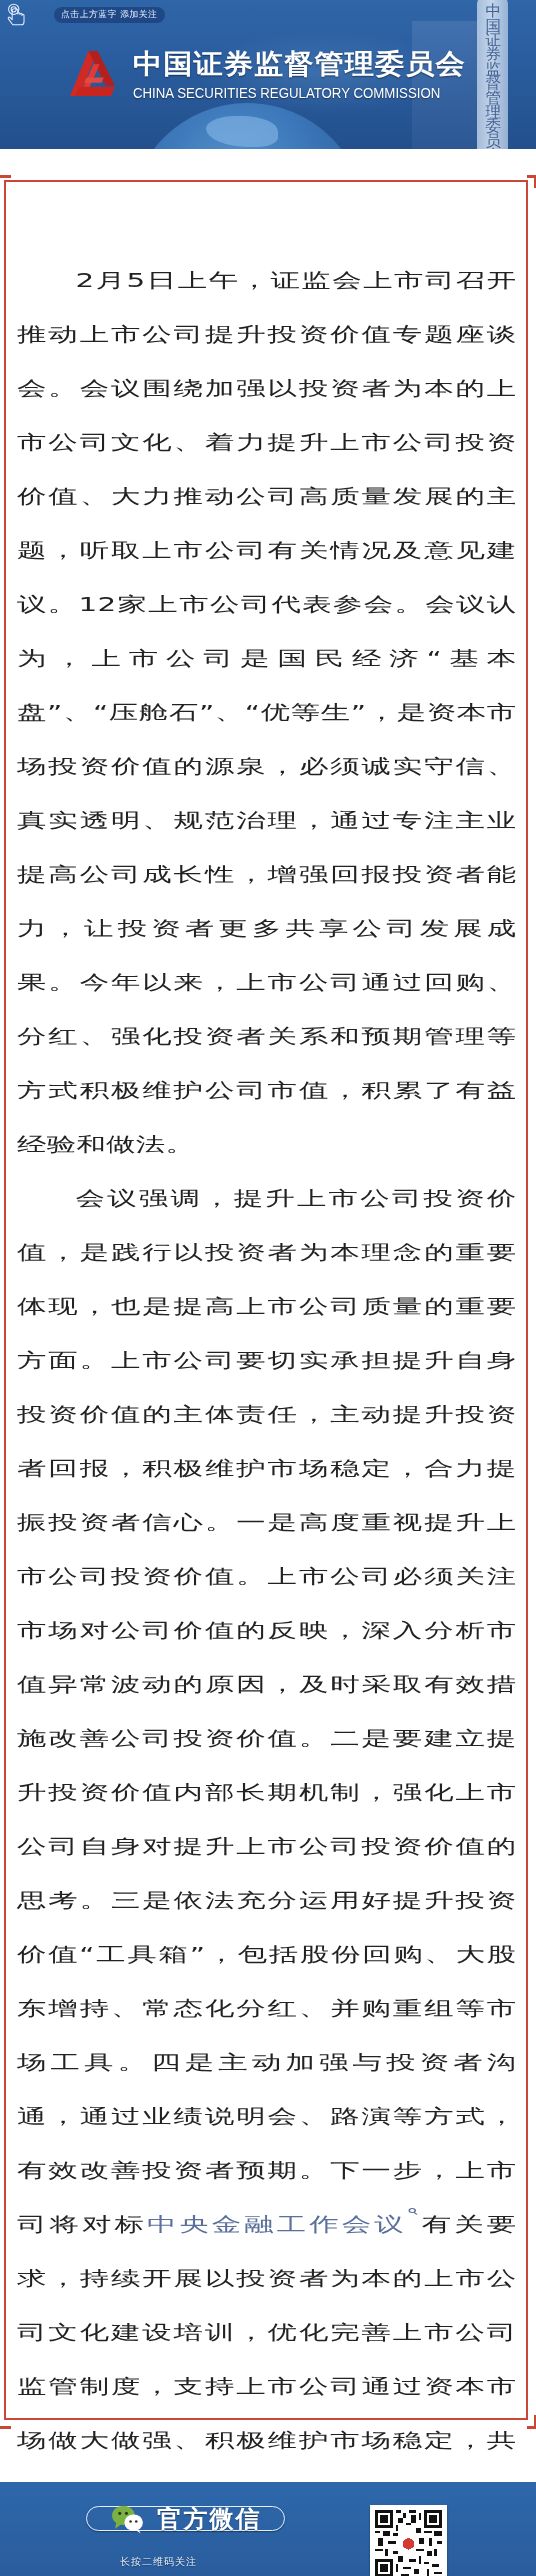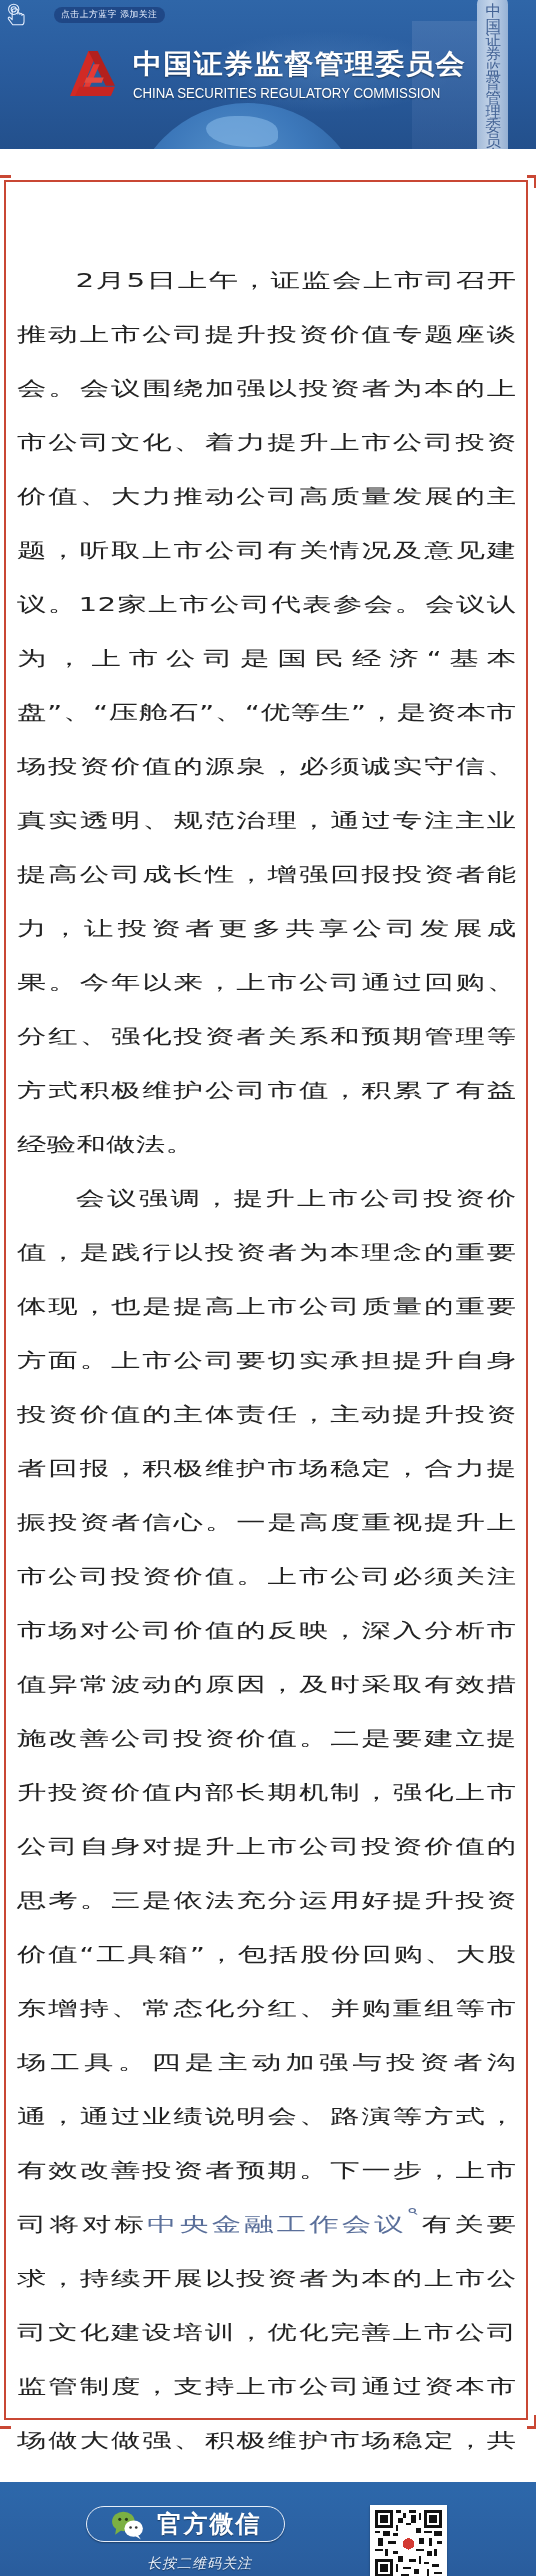--- a/index.html
+++ b/index.html
@@ -55,28 +55,28 @@
   .article p.indent { text-indent: 39px; }
   .link { color: #5a6f9a; }
   .search-mark { display: inline-block; width: 3.1px; height: 3.1px; border: 1px solid #5a6f9a; border-radius: 50%;
                  vertical-align: top; margin-top: 10.3px; position: relative; margin-left: 1px; margin-right: 2.1px; }
   .search-mark::after { content: ""; position: absolute; left: 3.1px; top: 3.1px; width: 1px; height: 2.6px;
                         background: #5a6f9a; transform: rotate(-45deg); }
 
   
   .footer { position: absolute; left: 0; top: 2482px; width: 536px; height: 148px; overflow: hidden;
             background: linear-gradient(180deg, #2d68ab 0%, #2a5e9f 55%, #24528f 100%); }
-  .wechat-btn { position: absolute; left: 86px; top: 24px; width: 199px; height: 36px; border: 1px solid #e7eef8;
+  .wechat-btn { position: absolute; left: 86px; top: 24px; width: 199px; height: 25px; border: 1px solid #e7eef8;
                 border-radius: 21.6px; box-sizing: border-box; display: flex; align-items: center;
                 box-shadow: 0 1px 1.5px rgba(0,0,0,0.35); }
   .wechat-icon { margin-left: 23px; width: 36px; height: 31px; }
   .wechat-label { margin-left: 11.3px; color: #ffffff; font-size: 24px; font-weight: bold; letter-spacing: 2.1px;
                   text-shadow: 0 1px 1px rgba(0,0,0,0.4); }
-  .scan-hint { position: absolute; left: 147px; top: 73px; color: #e9f0fa; font-size: 14px; letter-spacing: 1px;
-               text-shadow: 0 0.5px 1px rgba(0,0,0,0.4); font-style: italic; }
+  .scan-hint { position: absolute; left: 120px; top: 73px; color: #e9f0fa; font-size: 10px; letter-spacing: 1px;
+               text-shadow: 0 0.5px 1px rgba(0,0,0,0.4); }
   .qr-box { position: absolute; left: 370px; top: 23px; width: 77px; height: 77px; background: #ffffff;
             box-shadow: 0 1px 2.1px rgba(0,0,0,0.35); }
   .qr-box svg { position: absolute; left: 5.2px; top: 5.2px; }
 </style>
 </head>
 <body>
 
 <div class="header">
   <div class="glow"></div>
   <div class="building"></div>

